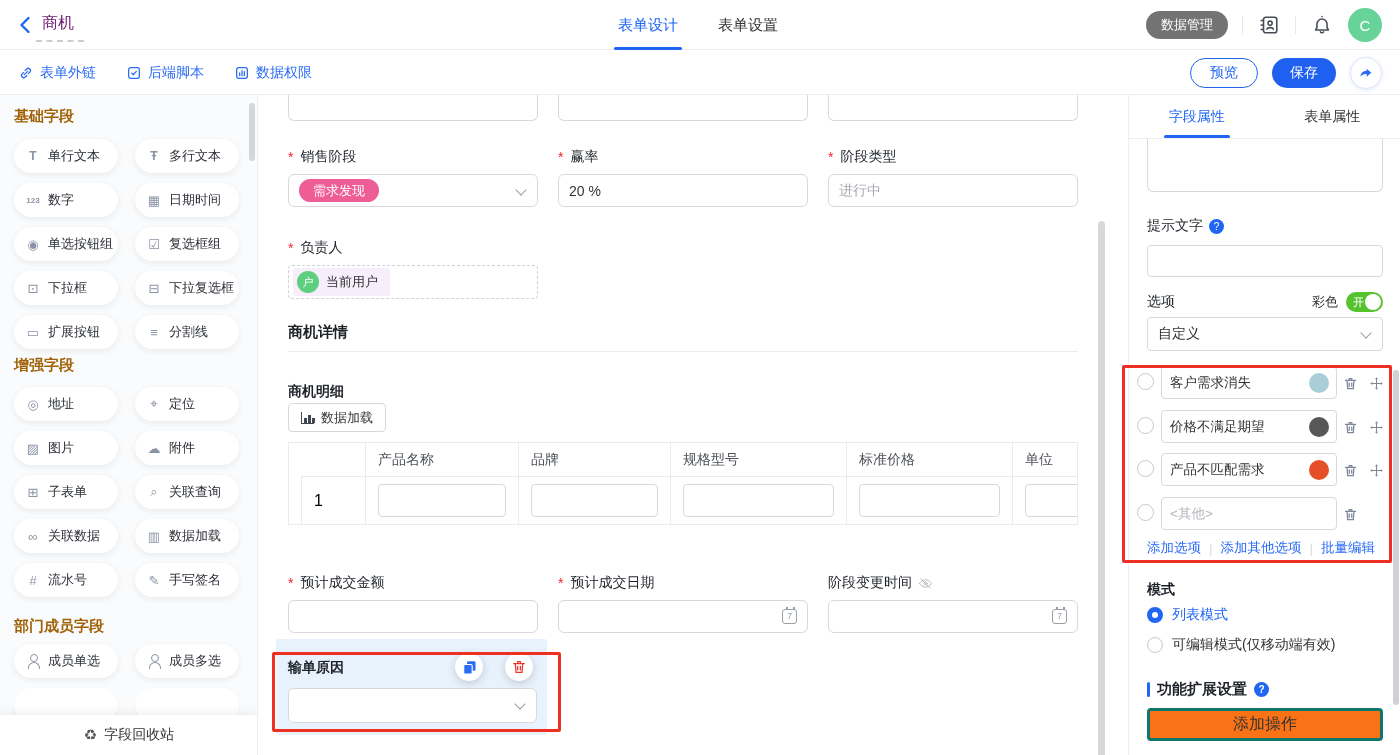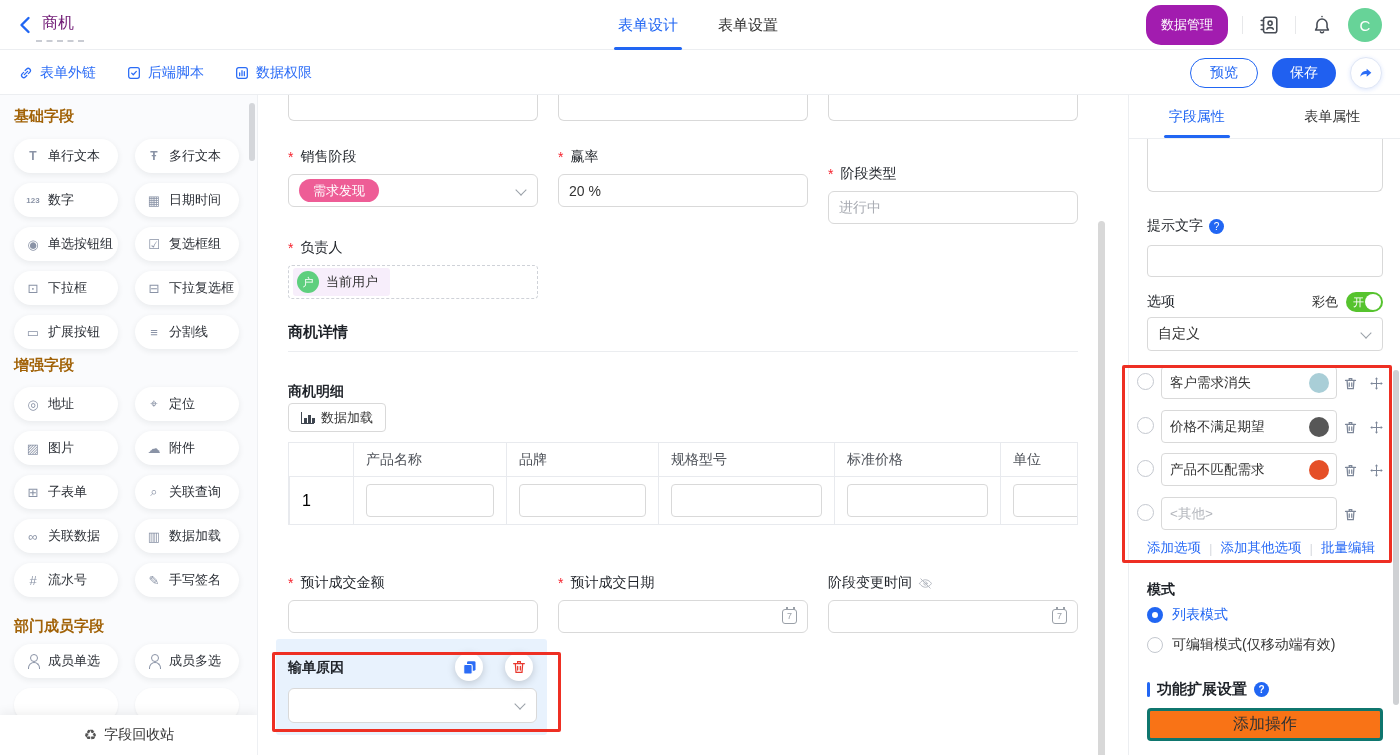--- a/index.html
+++ b/index.html
@@ -9,21 +9,21 @@
   
   .topbar{position:absolute;left:0;top:0;width:1400px;height:50px;background:#fff;border-bottom:1px solid #eceef1;z-index:30;}
   .back-btn{position:absolute;left:14px;top:13px;width:24px;height:24px;cursor:pointer;}
   .app-title{position:absolute;left:42px;top:13px;font-size:16px;font-weight:500;color:#701a75;}
   .app-title::after{content:"";position:absolute;left:-6px;bottom:-8px;width:48px;border-bottom:2px dashed #c9ccd3;}
   .top-tabs{position:absolute;left:618px;top:0;height:50px;display:flex;gap:40px;align-items:center;}
   .top-tab{position:relative;height:50px;display:flex;align-items:center;font-size:15px;color:#333;cursor:pointer;}
   .top-tab.active{color:#2166f3;font-weight:500;}
   .top-tab.active::after{content:"";position:absolute;left:-4px;right:-4px;bottom:0;height:3px;background:#2166f3;border-radius:2px;}
   .top-right{position:absolute;right:18px;top:0;height:50px;display:flex;align-items:center;gap:14px;}
-  .btn-green{height:40px;padding:10px 15px;border-radius:15px;background:#a21caf;color:#fff;font-size:13px;display:flex;align-items:center;cursor:pointer;border:none;}
+  .btn-green{height:28px;padding:10px 15px;border-radius:15px;background:#737373;color:#fff;font-size:13px;display:flex;align-items:center;cursor:pointer;border:none;}
   .vsep{width:1px;height:18px;background:#e7e8ea;}
   .top-ico{width:24px;height:24px;display:flex;align-items:center;justify-content:center;cursor:pointer;}
   .avatar{width:34px;height:34px;border-radius:50%;background:#67d398;color:#fff;font-size:15px;display:flex;align-items:center;justify-content:center;cursor:pointer;}
 
   
   .toolbar{position:absolute;left:0;top:50px;width:1400px;height:45px;background:#fff;border-bottom:1px solid #eceef1;z-index:29;}
   .tb-links{position:absolute;left:18px;top:0;height:45px;display:flex;align-items:center;gap:30px;}
   .tb-link{display:flex;align-items:center;gap:6px;color:#2b6cf6;font-size:14px;cursor:pointer;}
   .tb-right{position:absolute;right:18px;top:0;height:45px;display:flex;align-items:center;gap:14px;}
   .btn-preview{height:30px;width:68px;border-radius:16px;border:1px solid #2166f3;background:#fff;color:#2166f3;font-size:14px;display:flex;align-items:center;justify-content:center;cursor:pointer;}
@@ -80,21 +80,21 @@
   .dashedbox{margin-top:8px;height:34px;border:1px dashed #cfd2d8;border-radius:4px;display:flex;align-items:center;padding:0 4px;}
   .tag-user{background:#f7eefb;border-radius:3px;padding:3px 12px 3px 4px;display:flex;align-items:center;gap:7px;font-size:13px;color:#333;}
   .tag-user-av{width:22px;height:22px;border-radius:50%;background:#5ecf7e;color:#fff;font-size:11px;display:flex;align-items:center;justify-content:center;}
   .sec-title{position:absolute;left:30px;font-size:15px;font-weight:bold;color:#1f2329;}
   .sec-hr{position:absolute;left:30px;width:790px;border-bottom:1px solid #ebedf0;}
   .sub-title{position:absolute;left:30px;font-size:14px;font-weight:bold;color:#1f2329;}
   .btn-load{position:absolute;left:30px;height:29px;border:1px solid #d9d9d9;border-radius:4px;background:#fff;display:flex;align-items:center;gap:7px;padding:0 12px;font-size:13px;color:#333;cursor:pointer;}
   .ico-bars{width:13px;height:12px;border-left:1.5px solid #3f4650;border-bottom:1.5px solid #3f4650;position:relative;}
   .ico-bars::before{content:"";position:absolute;left:2px;bottom:0;width:2.5px;height:5px;background:#3f4650;box-shadow:8px 0 0 #3f4650;}
   .ico-bars::after{content:"";position:absolute;left:6px;bottom:0;width:2.5px;height:8px;background:#3f4650;}
-  .ftable{position:absolute;left:30px;top:347px;width:790px;border:1px solid #e8eaee;overflow:hidden;}
+  .ftable{position:absolute;left:30px;top:347px;width:790px;border:1px solid #e8eaee;overflow:hidden;padding-left:12px;}
   .ftable-in{display:grid;grid-template-columns:64px 153px 152px 176px 166px 139px;width:850px;}
   .th{height:34px;display:flex;align-items:center;padding-left:12px;font-size:14px;color:#4e5259;border-bottom:1px solid #e8eaee;border-left:1px solid #e8eaee;}
   .th:first-child{border-left:none;}
   .td{height:47px;display:flex;align-items:center;padding:0 12px;border-left:1px solid #e8eaee;}
   .td:first-child{border-left:none;justify-content:center;font-size:14px;color:#333;}
   .cell-input{width:100%;height:33px;border:1px solid #d9d9d9;border-radius:4px;background:#fff;}
   .ico-cal{width:15px;height:15px;border:1.3px solid #9aa0a8;border-radius:3px;position:relative;display:inline-flex;align-items:center;justify-content:center;flex:none;}
   .ico-cal::before{content:"";position:absolute;top:-3px;left:3px;width:1.8px;height:3px;background:#9aa0a8;box-shadow:7px 0 0 #9aa0a8;}
   .ico-cal::after{content:"7";font-size:9px;color:#9aa0a8;line-height:1;}
   .input-suffix{position:absolute;right:10px;top:8px;}
@@ -332,21 +332,21 @@
       <div class="f-label req">销售阶段</div>
       <div class="inputbox">
         <span class="tag-pink">需求发现</span>
         <span class="chev"></span>
       </div>
     </div>
     <div class="f-field" style="left:300px;top:53px;">
       <div class="f-label req">赢率</div>
       <div class="inputbox">20 %</div>
     </div>
-    <div class="f-field" style="left:570px;top:70px;text-align:center;">
+    <div class="f-field" style="left:570px;top:53px;text-align:center;">
       <div class="f-label req">阶段类型</div>
       <div class="inputbox disabled">进行中</div>
     </div>
 
     <div class="f-field" style="left:30px;top:144px;">
       <div class="f-label req">负责人</div>
       <div class="dashedbox">
         <span class="tag-user">
           <span class="tag-user-av">户</span>
           <span>当前用户</span>

